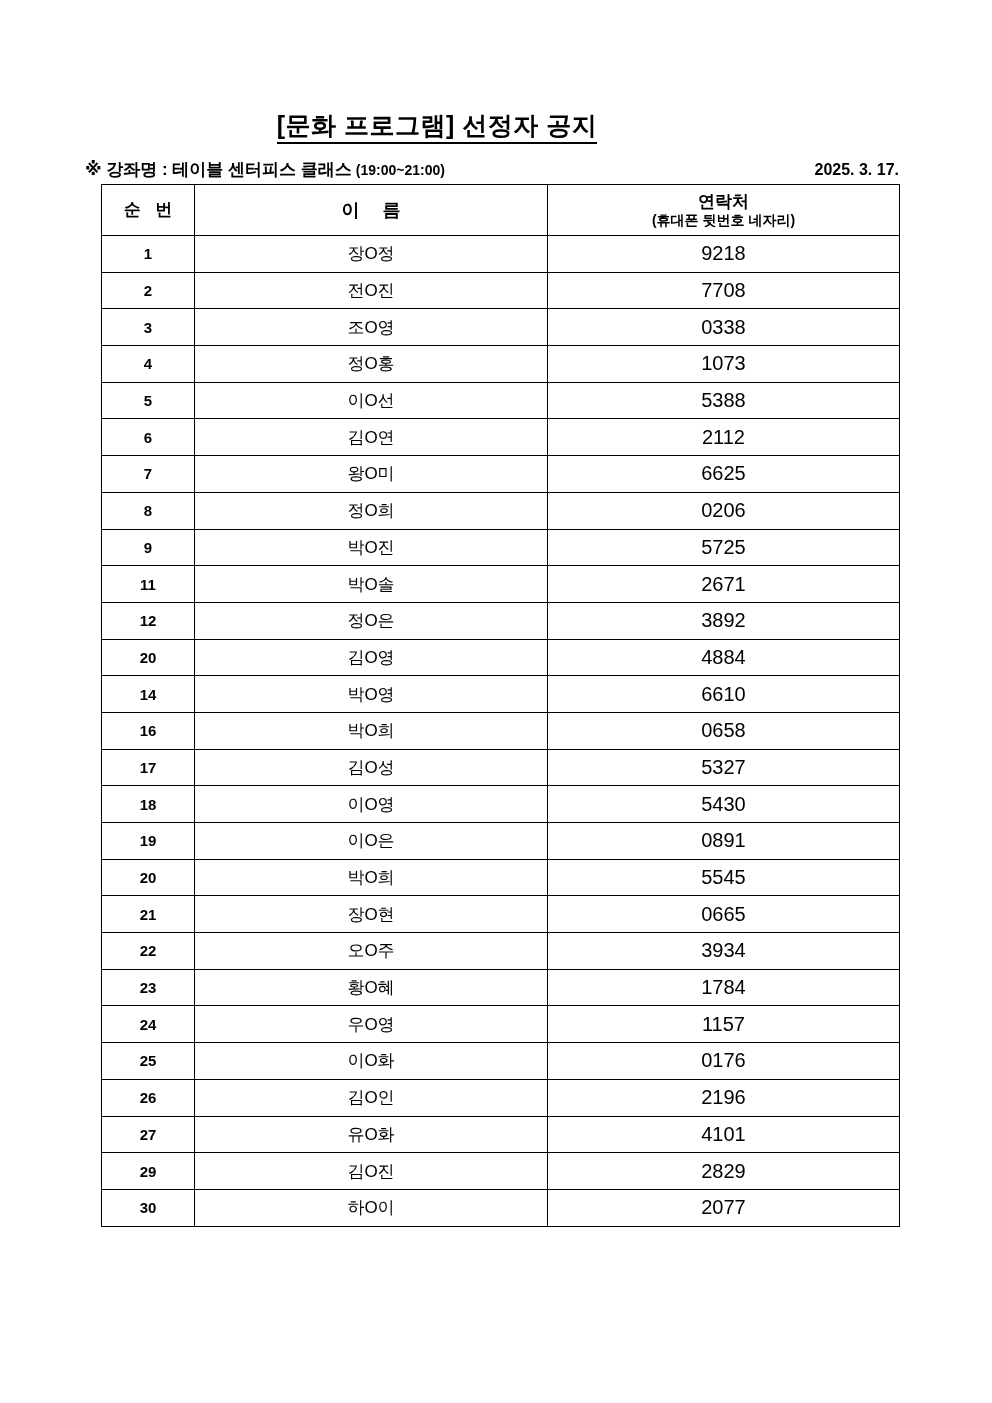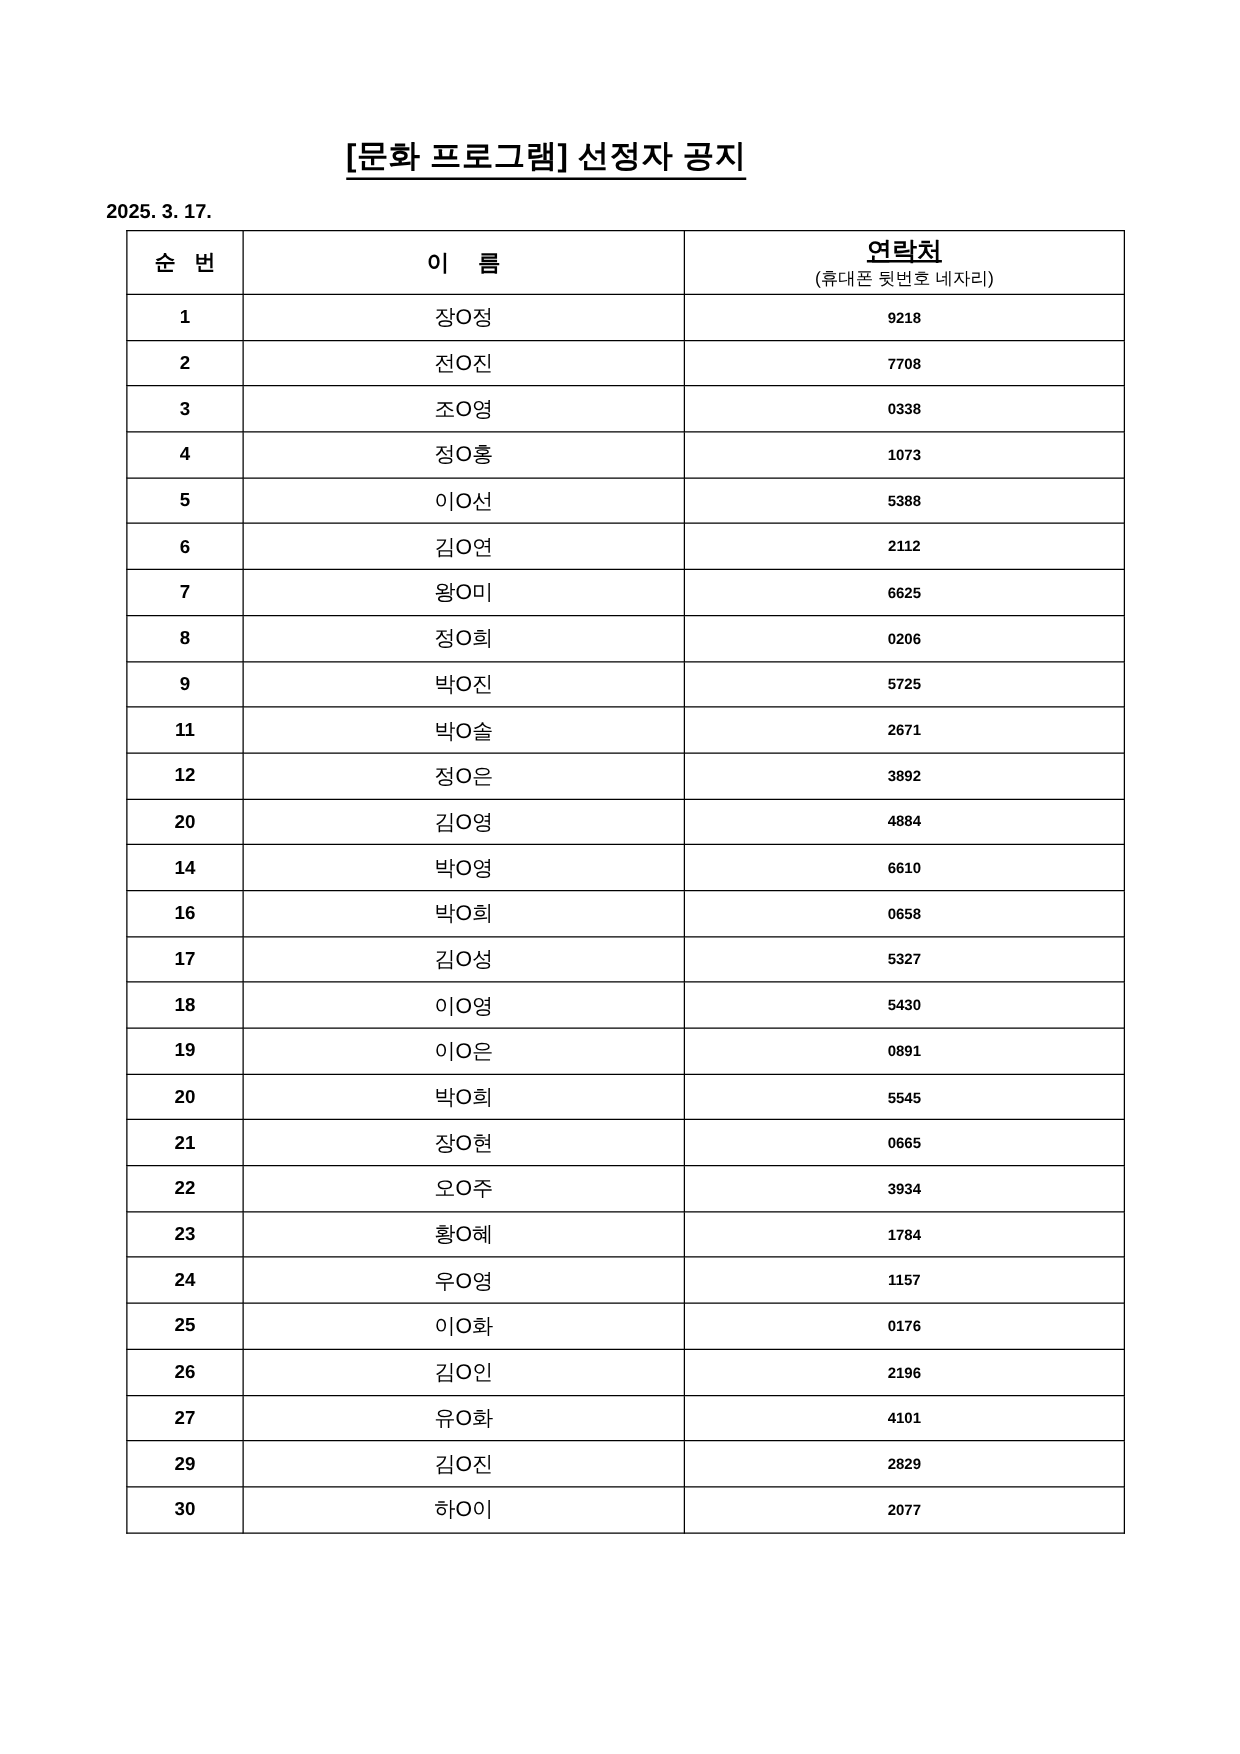--- a/index.html
+++ b/index.html
@@ -106,58 +106,60 @@
     font-size: 17px;
     letter-spacing: 5px;
     text-indent: 5px;
   }
   .th-name {
     font-size: 18px;
     letter-spacing: 9px;
     text-indent: 9px;
   }
   .th-phone-main {
-    font-size: 20px;
+    font-size: 17px;
     font-weight: 700;
     display: block;
-    text-decoration: underline;
   }
   .th-phone-sub {
     font-size: 14px;
-    font-weight: 400;
+    font-weight: 700;
     display: block;
     margin-top: 1px;
   }
 
   table.roster tbody td {
     height: 35.7px;
   }
   .td-no {
     font-size: 15px;
     font-weight: 700;
   }
   .td-name {
     font-size: 17px;
     font-weight: 400;
   }
   .td-phone {
-    font-size: 12px;
-    font-weight: 700;
+    font-size: 20px;
+    font-weight: 400;
   }
 </style>
 </head>
 <body>
 
 <div class="page">
 
   <div class="doc-title">
     <span class="underline">[문화 프로그램] 선정자 공지</span>
   </div>
 
   <div class="subtitle-row">
+    <div class="subtitle-left">
+      <span>※ 강좌명 : 테이블 센터피스 클래스</span><span class="course-time">(19:00~21:00)</span>
+    </div>
     <div class="subtitle-date">2025. 3. 17.</div>
   </div>
 
   <div class="table-wrap">
     <table class="roster">
       <colgroup>
         <col class="c-no">
         <col class="c-name">
         <col class="c-phone">
       </colgroup>

